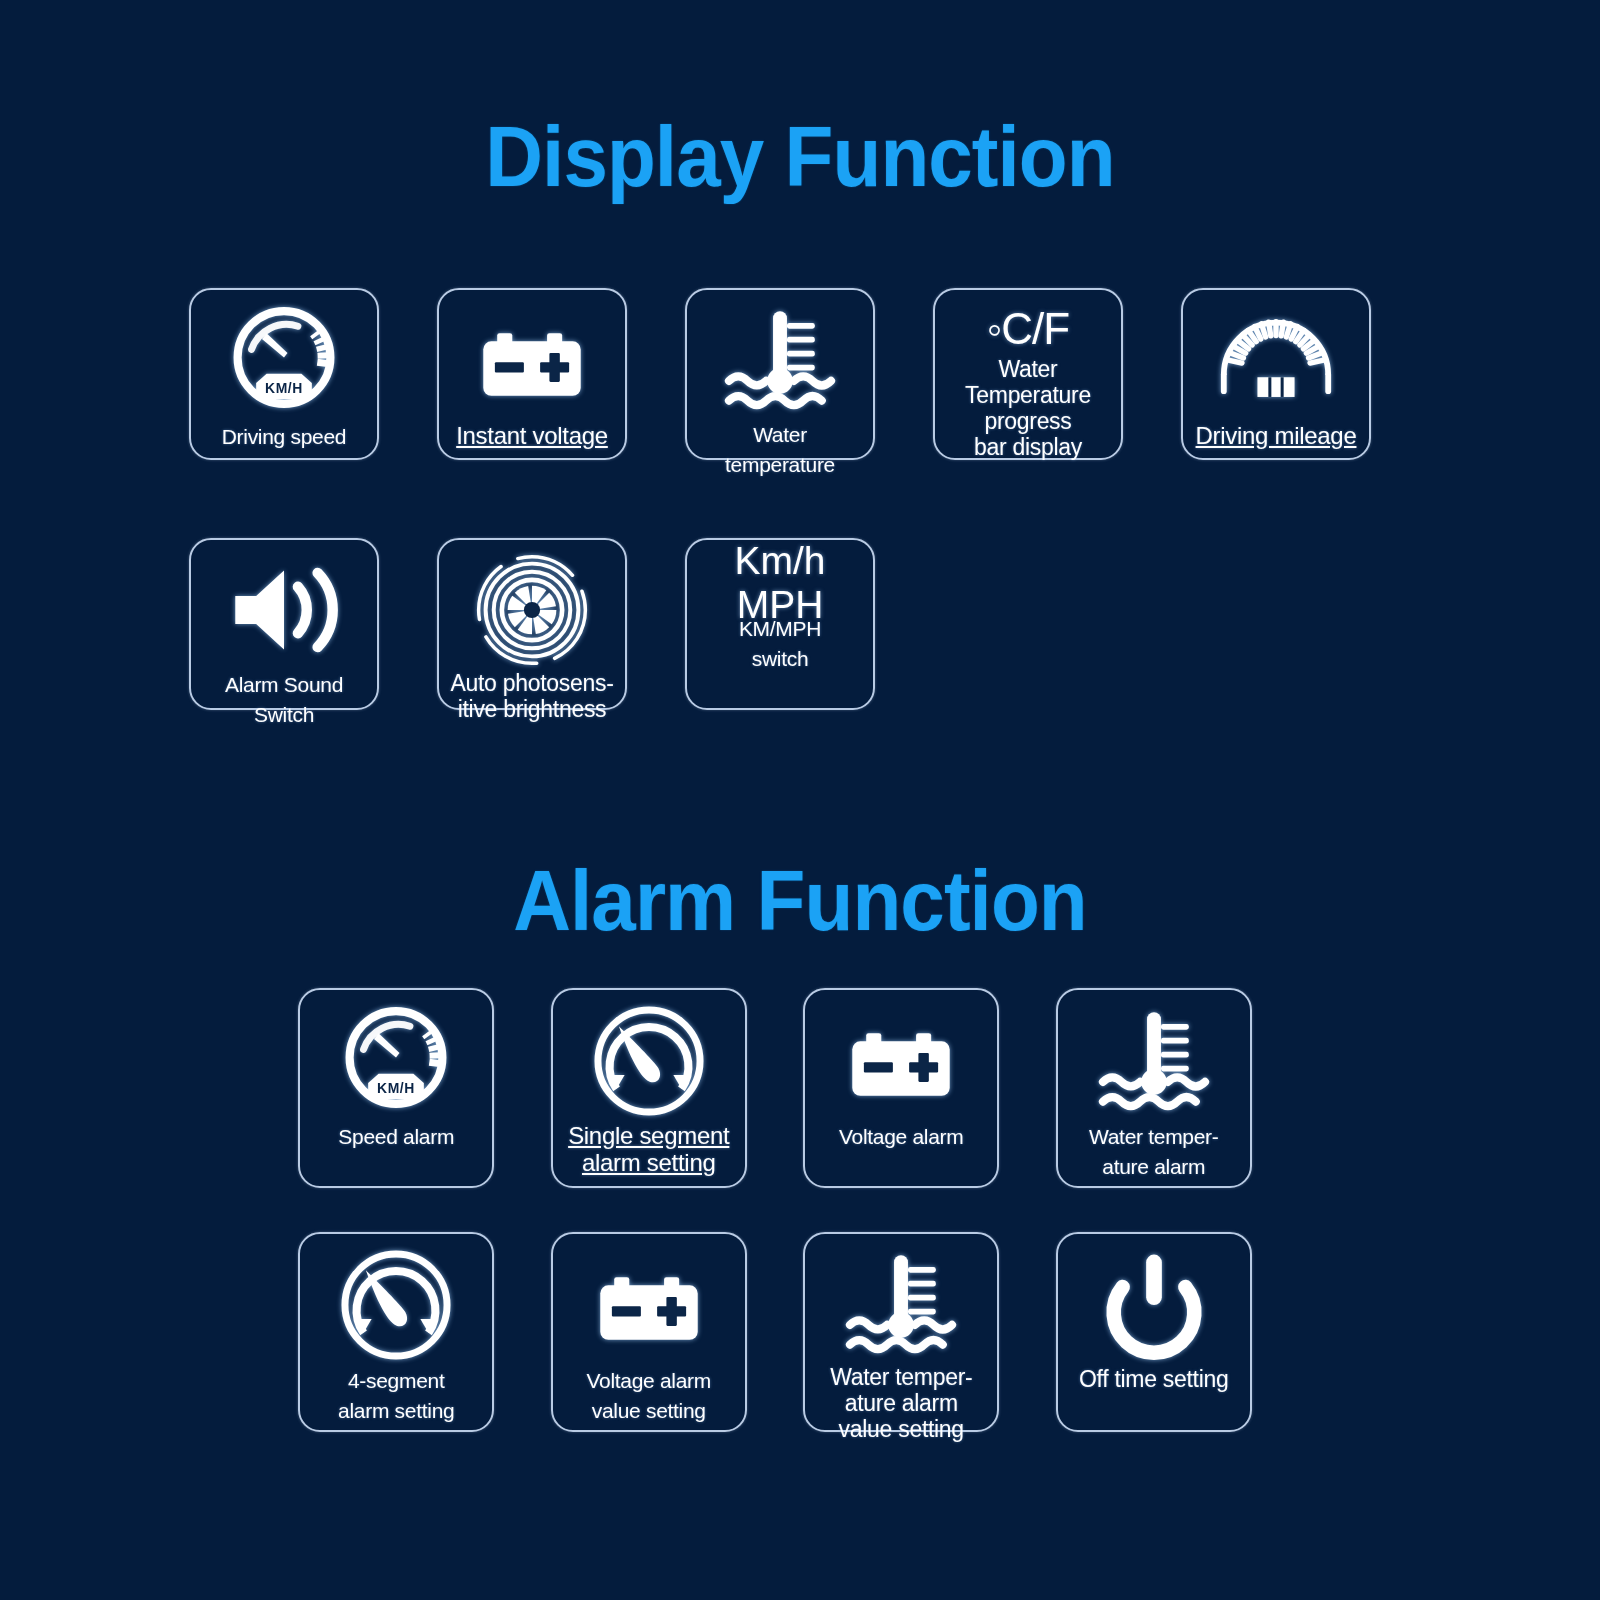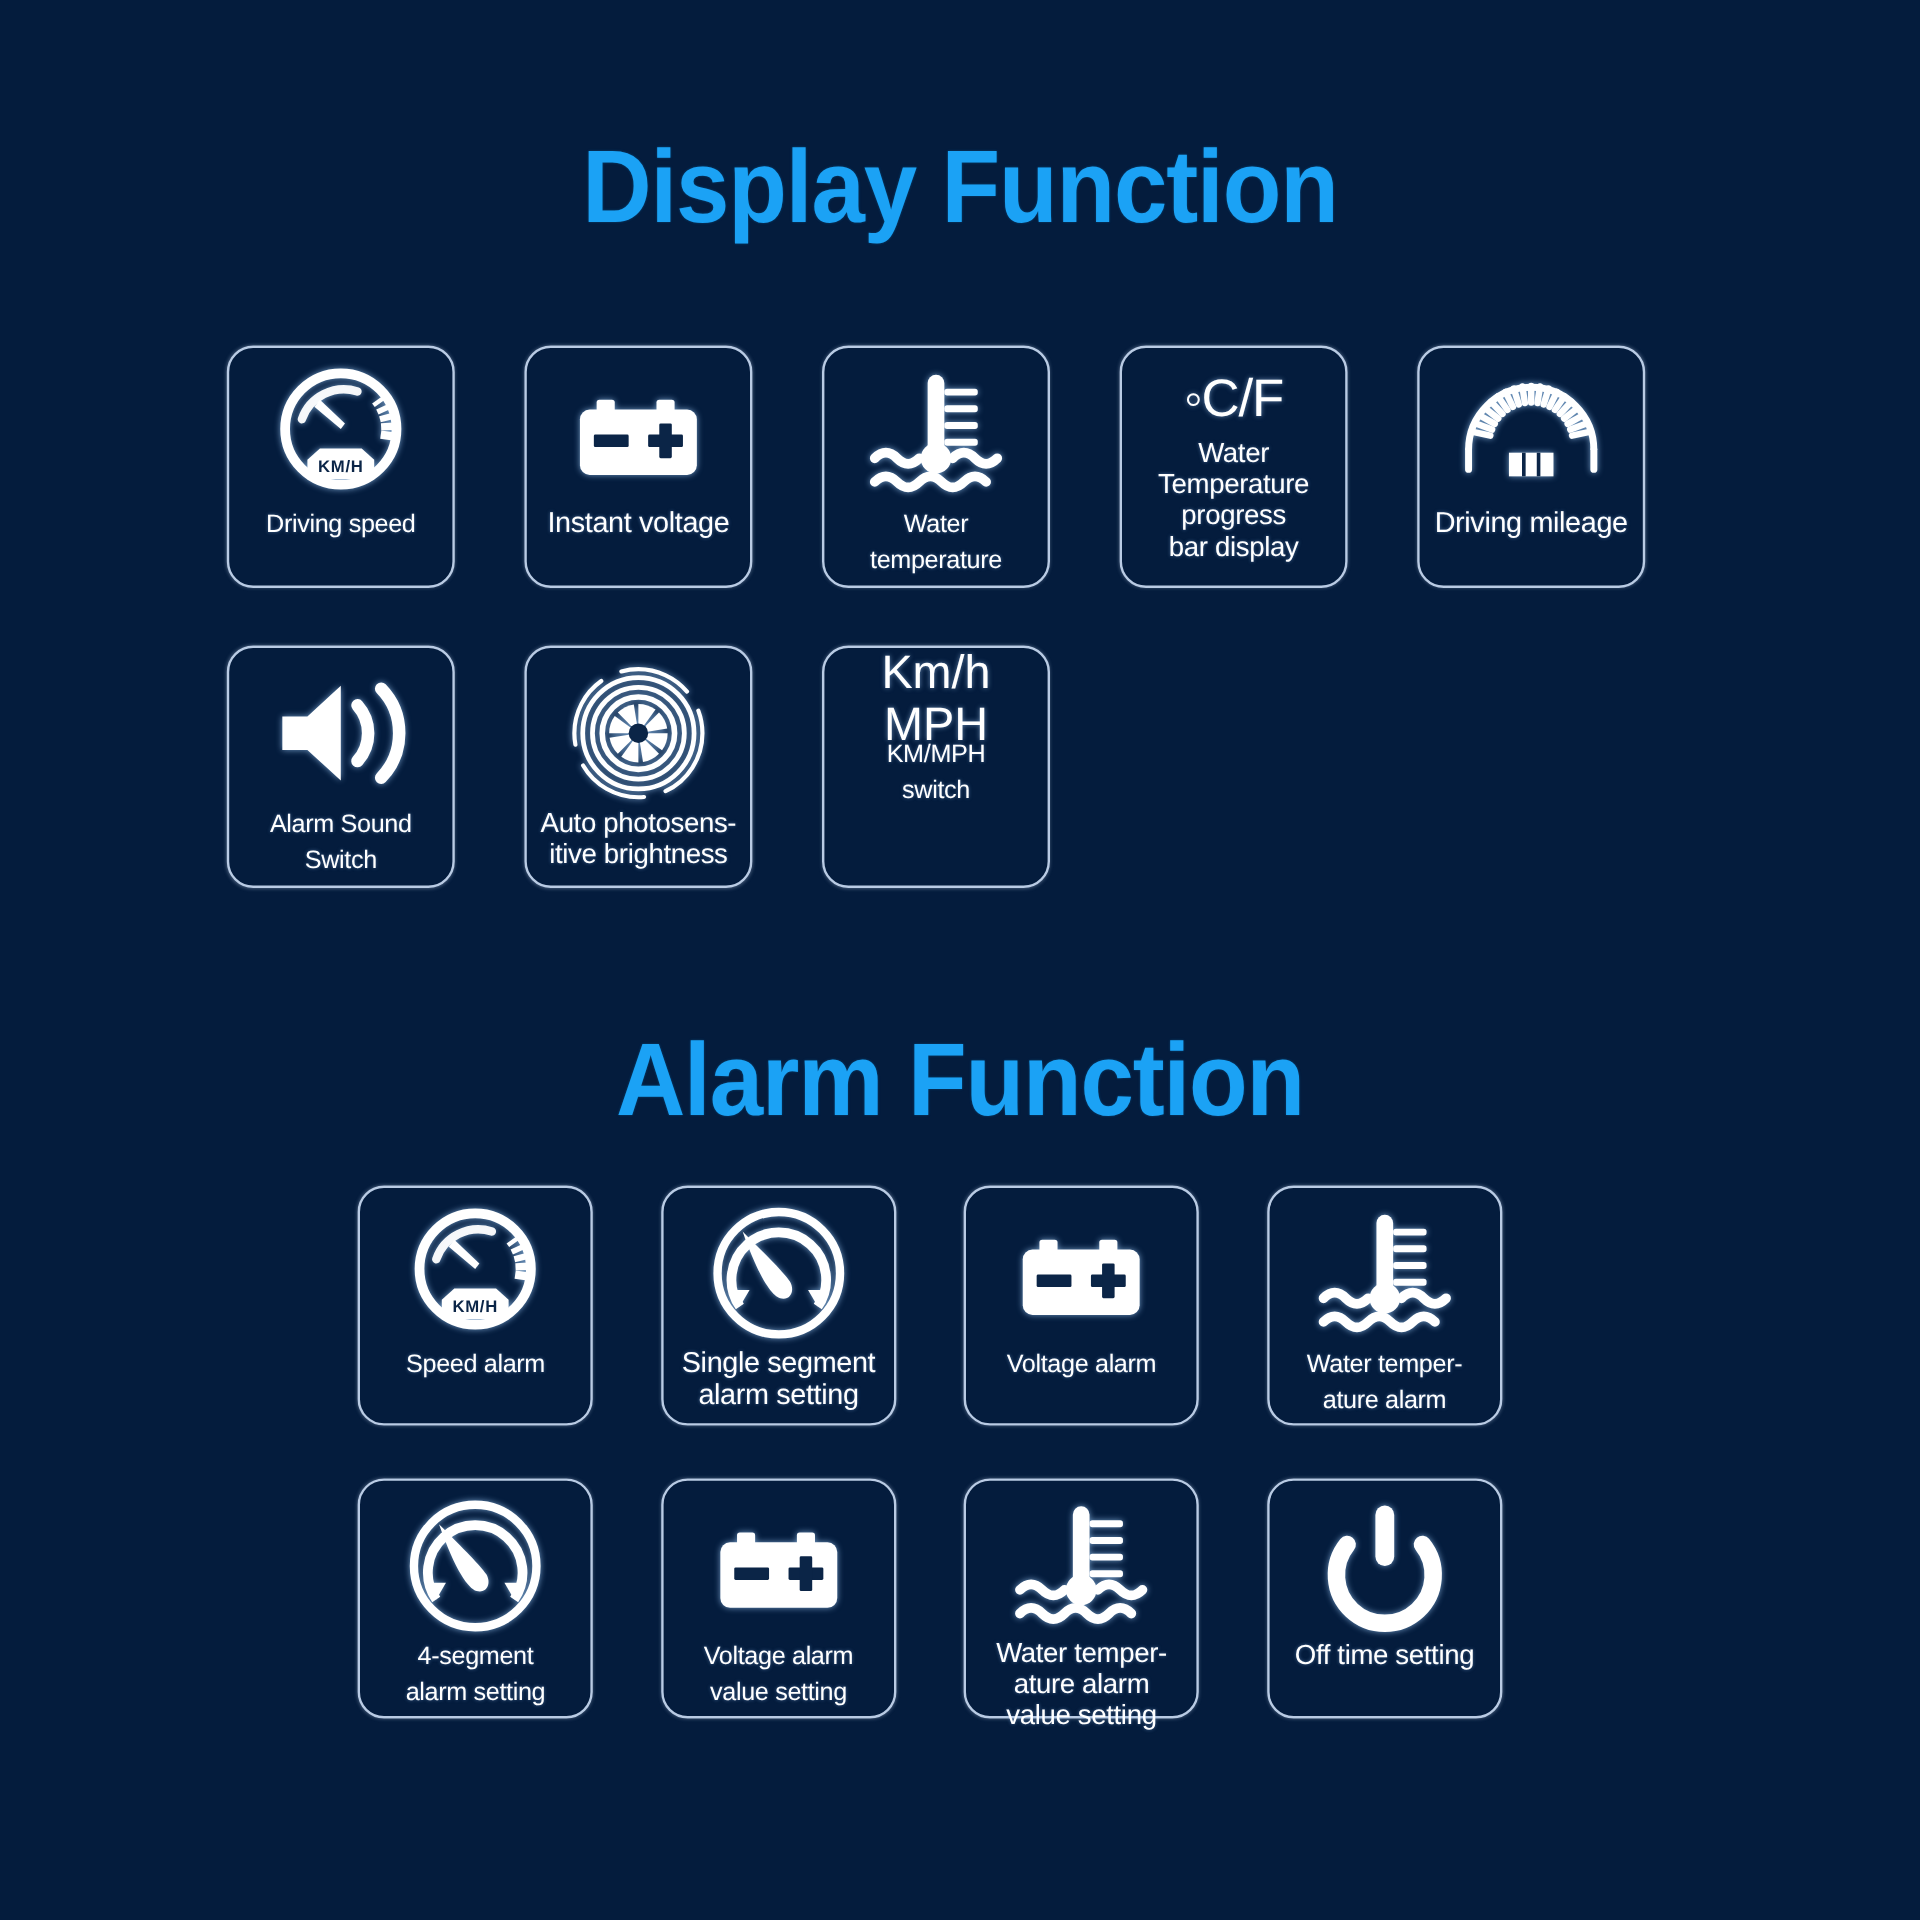--- a/index.html
+++ b/index.html
@@ -55,21 +55,21 @@
     top: 988px;
     width: 1010px;
     grid-template-columns: repeat(4, 1fr);
     grid-auto-rows: 244px;
   }
 
   
   .tile {
     position: relative;
     width: 190px;
-    height: 202px;
+    height: 172px;
     border: 2px solid #b9cbe4;
     border-radius: 22px;
     box-sizing: border-box;
     display: flex;
     flex-direction: column;
     align-items: center;
     justify-content: flex-start;
     box-shadow: 0 0 3px rgba(185,203,228,0.35);
   }
   #grid-alarm .tile {
@@ -91,21 +91,21 @@
     line-height: 30px;
     text-align: center;
     font-family: "Liberation Sans", sans-serif;
     white-space: pre-line;
     letter-spacing: -0.3px;
     text-shadow: 0 0 3px rgba(130,170,220,0.55);
     padding: 0 2px;
     position: relative;
     top: 2px;
   }
-  .tile .label.small { font-size: 24px; line-height: 27px; }
+  .tile .label.small { font-size: 24px; line-height: 27px; text-decoration: underline; }
   .tile .label.tiny  { font-size: 23px; line-height: 26px; }
 
   
   .text-icon {
     color: #ffffff;
     text-align: center;
     font-family: "Liberation Sans", sans-serif;
     text-shadow: 0 0 4px rgba(160,200,245,0.6);
   }
   .text-icon.cf   { font-size: 44px; line-height: 48px; letter-spacing: -1px; }

